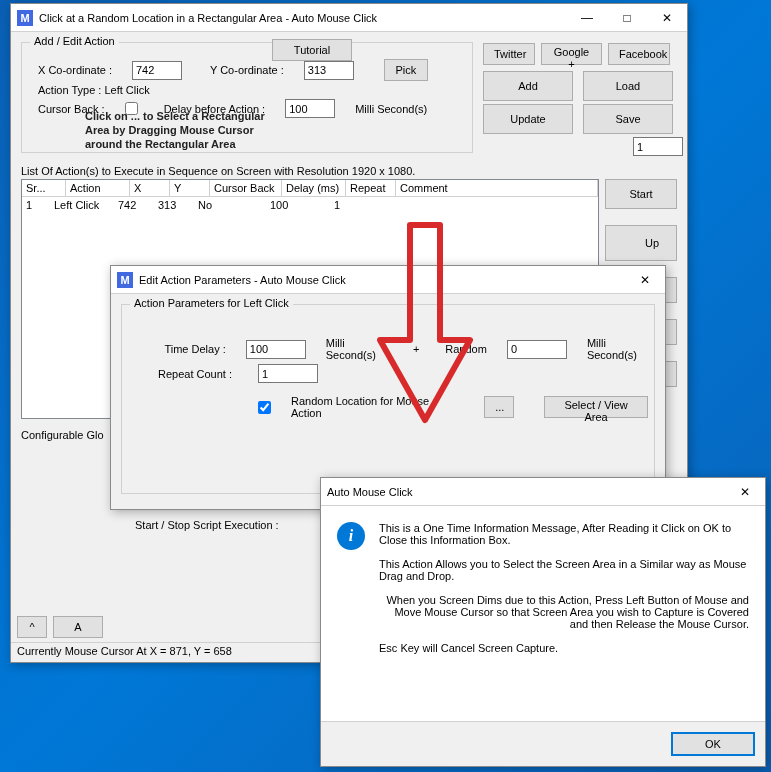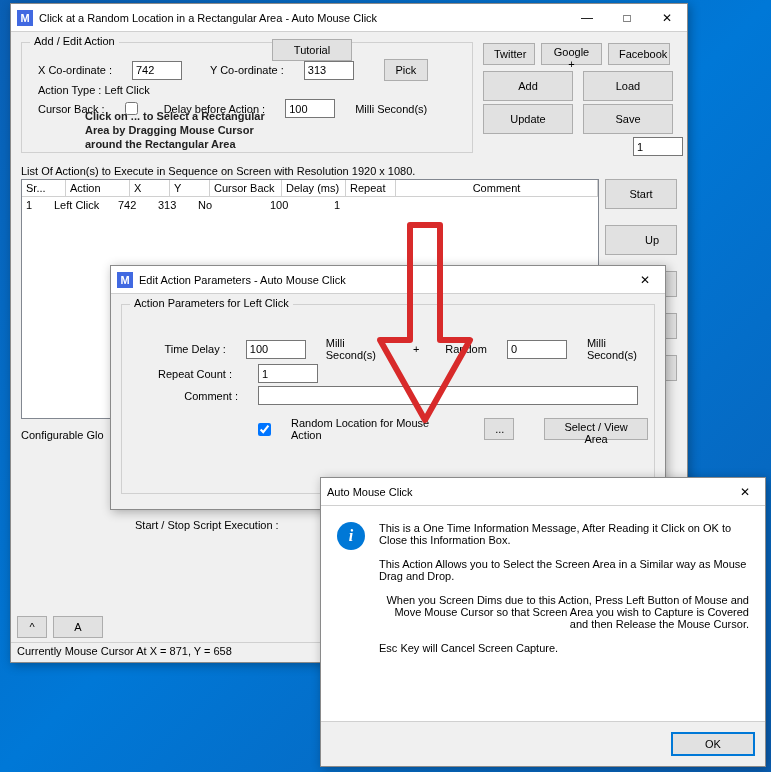--- a/index.html
+++ b/index.html
@@ -96,36 +96,36 @@
     <div style="display:flex; gap:6px; margin:0 6px;">
       <div class="table-area" style="flex:1; height:240px;">
         <div class="table-header">
           <div class="th" style="width:44px;">Sr...</div>
           <div class="th" style="width:64px;">Action</div>
           <div class="th" style="width:40px;">X</div>
           <div class="th" style="width:40px;">Y</div>
           <div class="th" style="width:72px;">Cursor Back</div>
           <div class="th" style="width:64px;">Delay (ms)</div>
           <div class="th" style="width:50px;">Repeat</div>
-          <div class="th" style="flex:1;text-align:center;">Comment</div>
+          <div class="th" style="flex:1;">Comment</div>
         </div>
         <div class="table-row">
           <div class="td" style="width:28px;">1</div>
           <div class="td" style="width:64px;">Left Click</div>
           <div class="td" style="width:40px;">742</div>
           <div class="td" style="width:40px;">313</div>
           <div class="td" style="width:72px;">No</div>
           <div class="td" style="width:64px;">100</div>
           <div class="td" style="width:50px;">1</div>
           <div class="td" style="flex:1;"></div>
         </div>
       </div>
       <div style="width:72px; display:flex; flex-direction:column; gap:16px;">
         <button class="btn" style="height:30px;">Start</button>
-        <button class="btn" style="height:30px;padding-left:32px;">Up</button>
+        <button class="btn" style="height:36px;padding-left:32px;">Up</button>
         <button class="btn" style="height:26px;">Down</button>
         <button class="btn" style="height:26px;">Delete</button>
         <button class="btn" style="height:26px;">Clear All</button>
       </div>
     </div>
 
     <div style="margin:10px 6px;">
       <span>Configurable Glo</span>
     </div>
     <div style="margin:4px 6px 4px 100px;">
@@ -163,24 +163,20 @@
       <span class="label">Milli Second(s)</span>
       <span class="label" style="margin:0 6px;">+</span>
       <span class="label">Random</span>
       <input type="text" style="width: 60px;" value="0">
       <span class="label">Milli Second(s)</span>
     </div>
     <div class="row" style="margin-left:30px;">
       <span class="label" style="width:80px; text-align:left;">Repeat Count :</span>
       <input type="text" style="width: 60px;" value="1">
     </div>
-    <div class="row" style="margin-left:30px;">
-      <span class="label" style="width:80px; text-align:right;">Comment :</span>
-      <input type="text" style="width: 380px;" value="">
-    </div>
     <div class="row" style="margin-left:130px; margin-top:12px;">
       <input type="checkbox" checked="" style="">
       <span class="label">Random Location for Mouse Action</span>
       <button class="btn" style="width:30px; margin-left:14px;">...</button>
       <button class="btn" style="width:110px; margin-left:10px;">Select / View Area</button>
     </div>
   </div>
 </div>
 
 <div class="window" style="left:320px; top:477px; width:446px; height:290px; background:#fff;">

